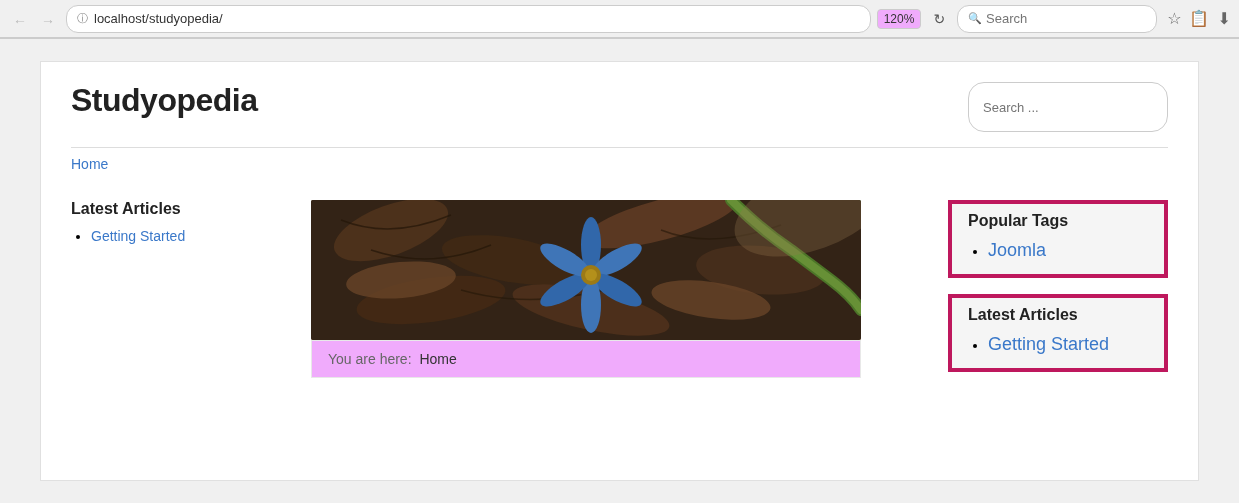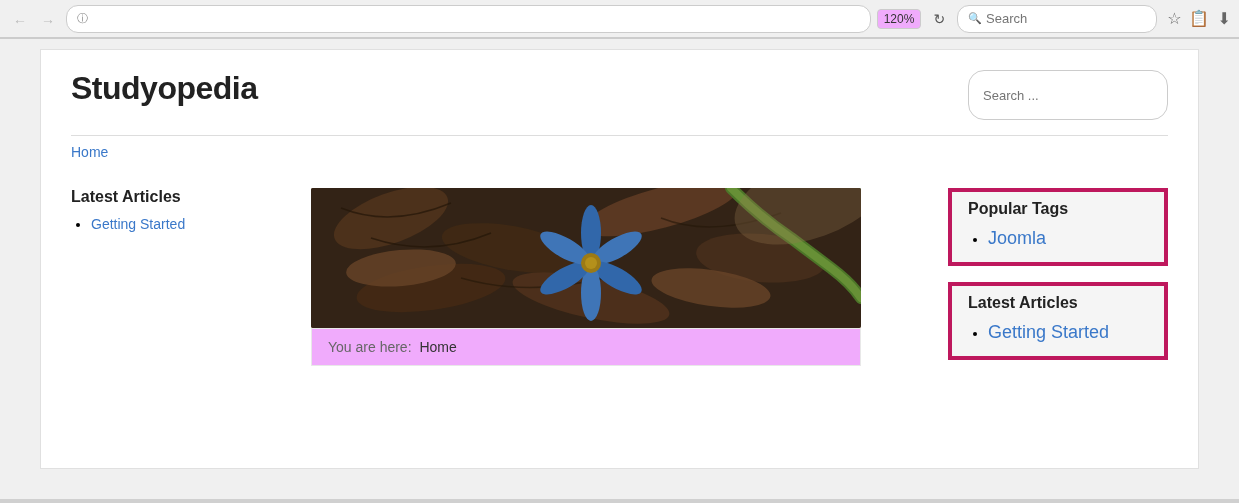--- a/index.html
+++ b/index.html
@@ -147,21 +147,21 @@
     
     .page-wrapper {
       background: #f0f0f0;
       padding: 10px 40px 20px;
       min-height: 460px;
     }
 
     .page-content {
       background: white;
       max-width: 1160px;
-      margin: 0 auto;
+      margin: 12px auto;
       padding: 20px 30px;
       min-height: 420px;
       border: 1px solid #e0e0e0;
     }
 
     
     .site-header {
       display: flex;
       align-items: flex-start;
       justify-content: space-between;
@@ -324,20 +324,21 @@
 <div class="browser-chrome">
 
   <div class="browser-toolbar">
     <div class="nav-buttons">
       <button class="nav-btn disabled">←</button>
       <button class="nav-btn disabled">→</button>
     </div>
 
     <div class="address-bar-container">
       <span class="lock-icon">ⓘ</span>
+      <input class="address-bar" type="text" value="localhost/studyopedia/" style="">
     </div>
 
     <span class="zoom-indicator">120%</span>
 
     <button class="reload-btn">↻</button>
 
     <div class="browser-search-container">
       <span class="browser-search-icon">🔍</span>
       <input class="browser-search-input" type="text" placeholder="Search" style="">
     </div>

